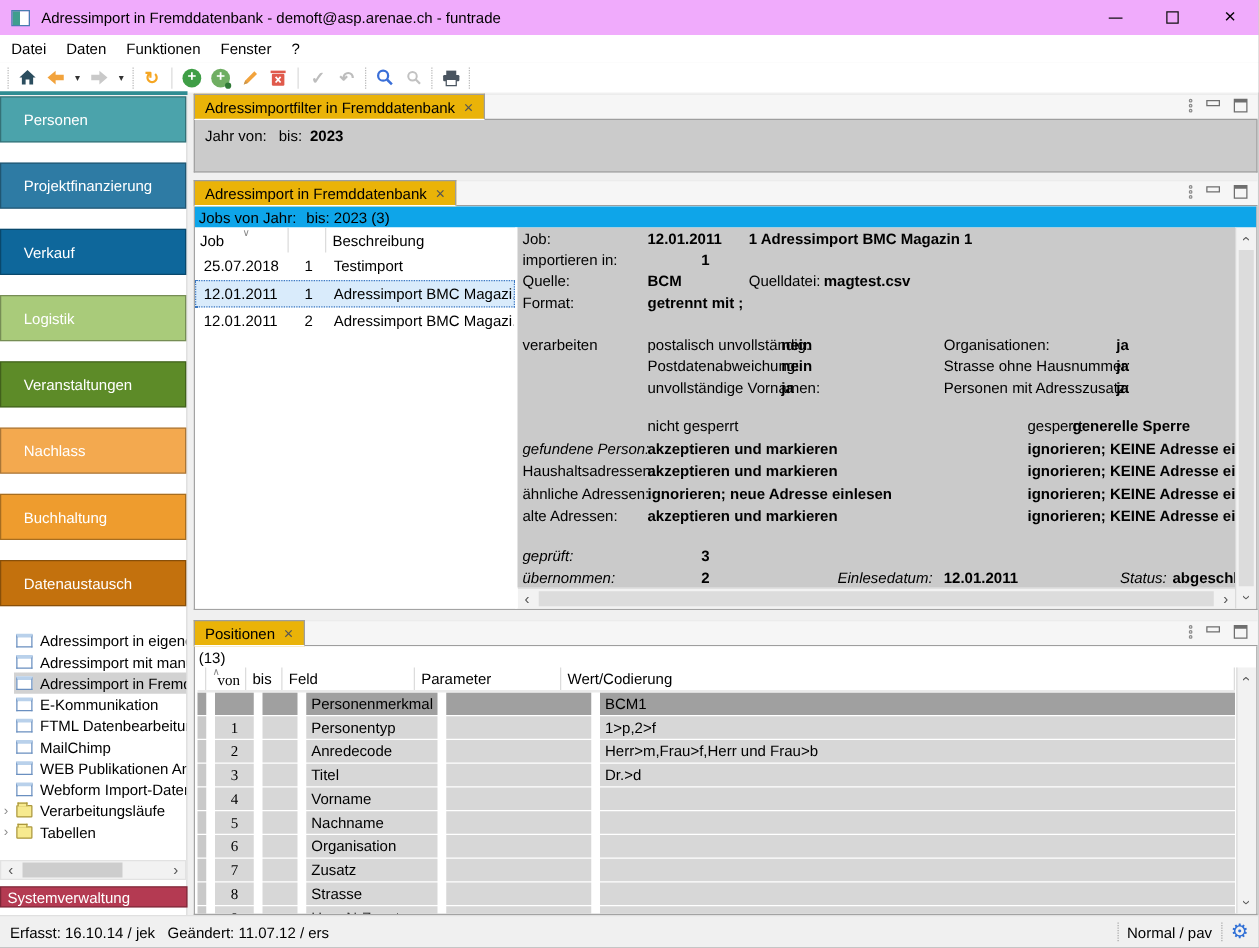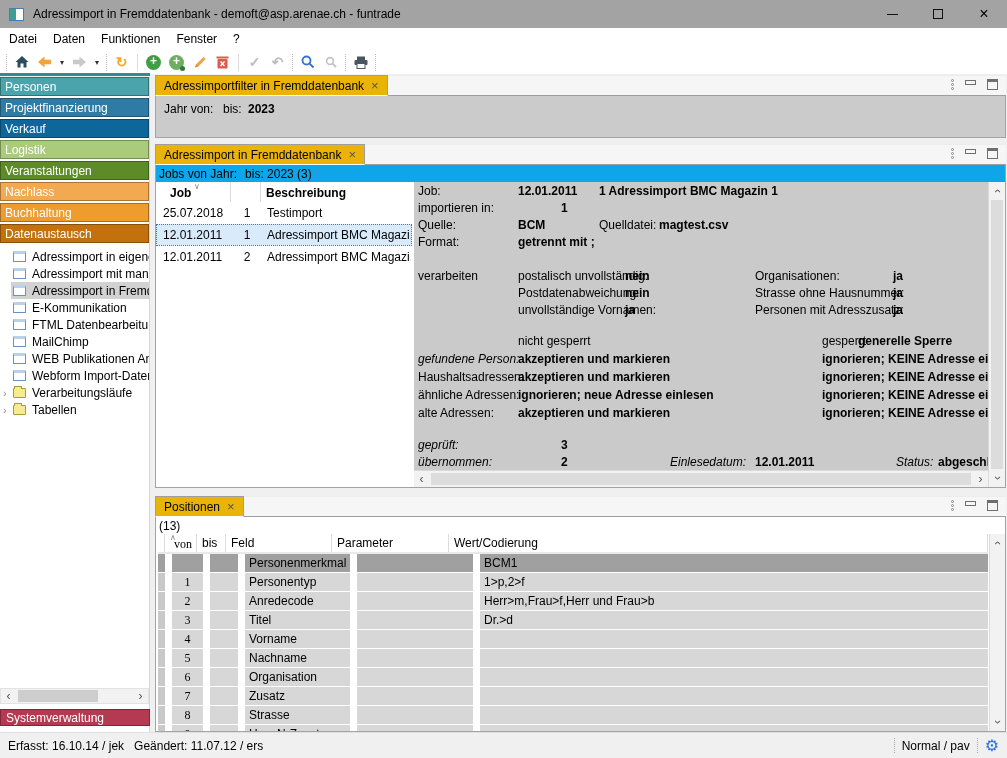--- a/index.html
+++ b/index.html
@@ -1,21 +1,21 @@
 <!DOCTYPE html>
 <html><head>
 <meta charset="utf-8">
 <style>
   * { margin:0; padding:0; box-sizing:border-box; }
   html,body { background:#9a9a9a; }
   body { font-family:"Liberation Sans", sans-serif; font-size:12px; color:#000; }
   .window { position:relative; width:1007px; height:758px; background:#f0f0f0; overflow:hidden; cursor:default; }
 
   
-  .titlebar { position:absolute; top:0; left:0; right:0; height:28px; background:#a3a3a3; display:flex; align-items:center; }
+  .titlebar { position:absolute; top:0; left:0; right:0; height:28px; background:#f0abfc; display:flex; align-items:center; }
   .appicon { width:15px; height:13px; margin-left:9px; border:1px solid #4a7db0; background:linear-gradient(90deg,#3f9e8e 0 45%,#ffffff 45%); flex:none; }
   .apptitle { margin-left:9px; font-size:12px; white-space:nowrap; }
   .wincontrols { margin-left:auto; display:flex; height:100%; }
   .winbtn { width:46px; height:100%; display:flex; align-items:center; justify-content:center; }
   .glyph-min { width:11px; border-top:1px solid #111; display:inline-block; }
   .glyph-max { width:10px; height:10px; border:1px solid #111; display:inline-block; }
   .glyph-close { font-size:16px; line-height:10px; }
 
   
   .menubar { position:absolute; top:28px; left:0; right:0; height:22px; background:#fff; display:flex; align-items:center; padding-left:1px; }
@@ -30,21 +30,21 @@
   .refresh { color:#f5a623; }
   .grayicon { color:#bdbdbd; }
   .circlebtn { width:15px; height:15px; border-radius:50%; color:#fff; font-weight:bold; font-size:12px; line-height:13px; text-align:center; }
   .addbtn { background:#3f9e46; }
   .addcopybtn { background:#6fae62; position:relative; }
   .addcopybtn::after { content:""; position:absolute; right:-1px; bottom:-1px; width:5px; height:5px; background:#2f7a36; border-radius:50%; }
 
   
   .side-topbar { position:absolute; left:0; top:73px; width:150px; height:3px; background:#2f8c92; }
   .sidebar { position:absolute; left:0; top:77px; width:150px; height:655px; background:#fff; border-right:1px solid #d6d6d6; }
-  .sect { height:19px; margin-bottom:2px; color:#fff; display:flex; align-items:center; padding-left:4px; border:1px solid rgba(0,0,0,.30); white-space:nowrap; overflow:hidden; }
+  .sect { height:37px; margin-bottom:16px; color:#fff; display:flex; align-items:center; padding-left:18px; border:1px solid rgba(0,0,0,.30); white-space:nowrap; overflow:hidden; }
   .tree { padding-top:3px; }
   .titem { height:17px; display:flex; align-items:center; padding-left:13px; white-space:nowrap; overflow:hidden; }
   .titem.selected { background:linear-gradient(90deg, #fff 0 11px, #d2d2d2 11px 100%); }
   .winicon { width:13px; height:11px; border:1px solid #6a8fc0; border-top:3px solid #b9d1eb; background:#fff; margin-right:6px; flex:none; }
   .folderrow { padding-left:3px; }
   .expander { width:10px; color:#8a8a8a; font-size:11px; flex:none; }
   .foldericon { width:13px; height:10px; background:#f7ea8f; border:1px solid #ab973c; border-radius:1px; margin-right:6px; flex:none; position:relative; }
   .foldericon::before { content:""; position:absolute; top:-3px; left:0; width:6px; height:2px; background:#f7ea8f; border:1px solid #ab973c; border-bottom:none; }
   .side-hscroll { position:absolute; left:0; bottom:28px; width:149px; height:16px; background:#f2f2f2; border:1px solid #e2e2e2; display:flex; align-items:center; }
   .scrollarrow { width:15px; text-align:center; color:#555; font-size:12px; flex:none; }
@@ -71,21 +71,21 @@
   
   .fline { position:relative; height:16px; margin-top:6px; }
   .fk { position:absolute; white-space:nowrap; }
   .f1 { left:8px; } .f2 { left:67px; } .f3 { left:92px; font-weight:bold; }
 
   
   .jobshdr { height:17px; display:flex; align-items:center; gap:8px; padding-left:3px; background:#0ea5e9; }
   .p2body { position:absolute; top:17px; left:0; right:0; bottom:0; display:flex; }
   .jobstable { width:258px; flex:none; background:#fff; border-right:2px solid #fff; position:relative; }
   .jt-header { height:20px; display:flex; position:relative; }
-  .jt-h { display:flex; align-items:flex-end; padding:0 0 2px 14px; border-right:1px solid #dcdcdc;font-weight:bold; }
+  .jt-h { display:flex; align-items:flex-end; padding:0 0 2px 4px; border-right:1px solid #dcdcdc; }
   .jt-h.c1 { width:75px; } .jt-h.c2 { width:30px; } .jt-h.c3 { flex:1; border-right:none; padding-left:5px; }
   .sortglyph { position:absolute; left:38px; top:0; font-size:8px; color:#888; }
   .jrow { height:22px; display:flex; align-items:center; border:1px solid transparent; }
   .jrow.selected { background:#d9ebfb; border:1px dotted #3b77c2; }
   .jc1 { width:75px; padding-left:6px; } .jc2 { width:30px; text-align:center; } .jc3 { flex:1; padding-left:5px; white-space:nowrap; overflow:hidden; }
   .detailwrap { flex:1; min-width:0; display:flex; flex-direction:column; }
   .details { flex:1; background:#cacaca; position:relative; overflow:hidden; }
   .d-hscroll { height:17px; background:#f2f2f2; border-top:1px solid #dadada; display:flex; align-items:center; }
   .d-thumb { flex:1; height:12px; background:#dcdcdc; margin:0 2px; }
   .vscroll { width:17px; flex:none; background:#f2f2f2; border-left:1px solid #dadada; display:flex; flex-direction:column; align-items:center; justify-content:space-between; padding:2px 0; }

